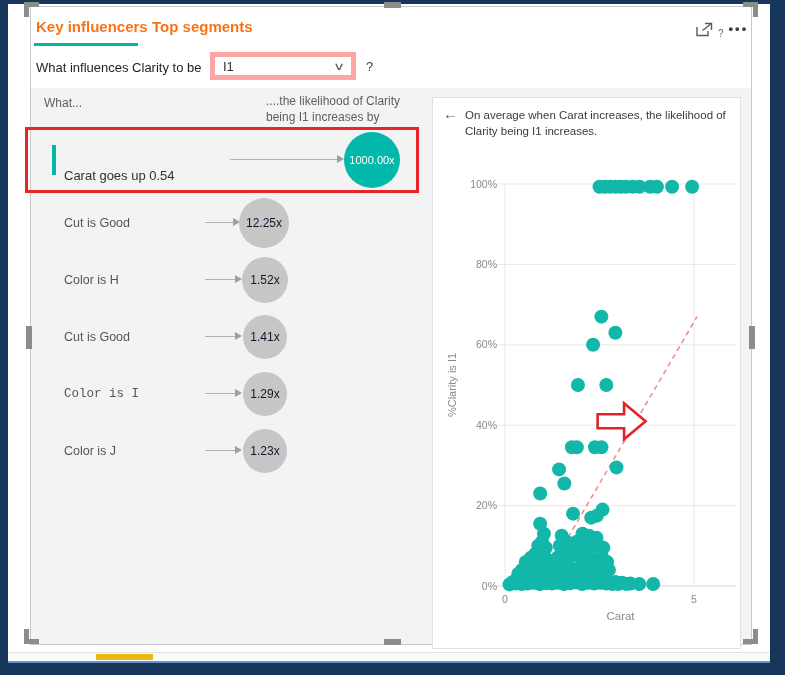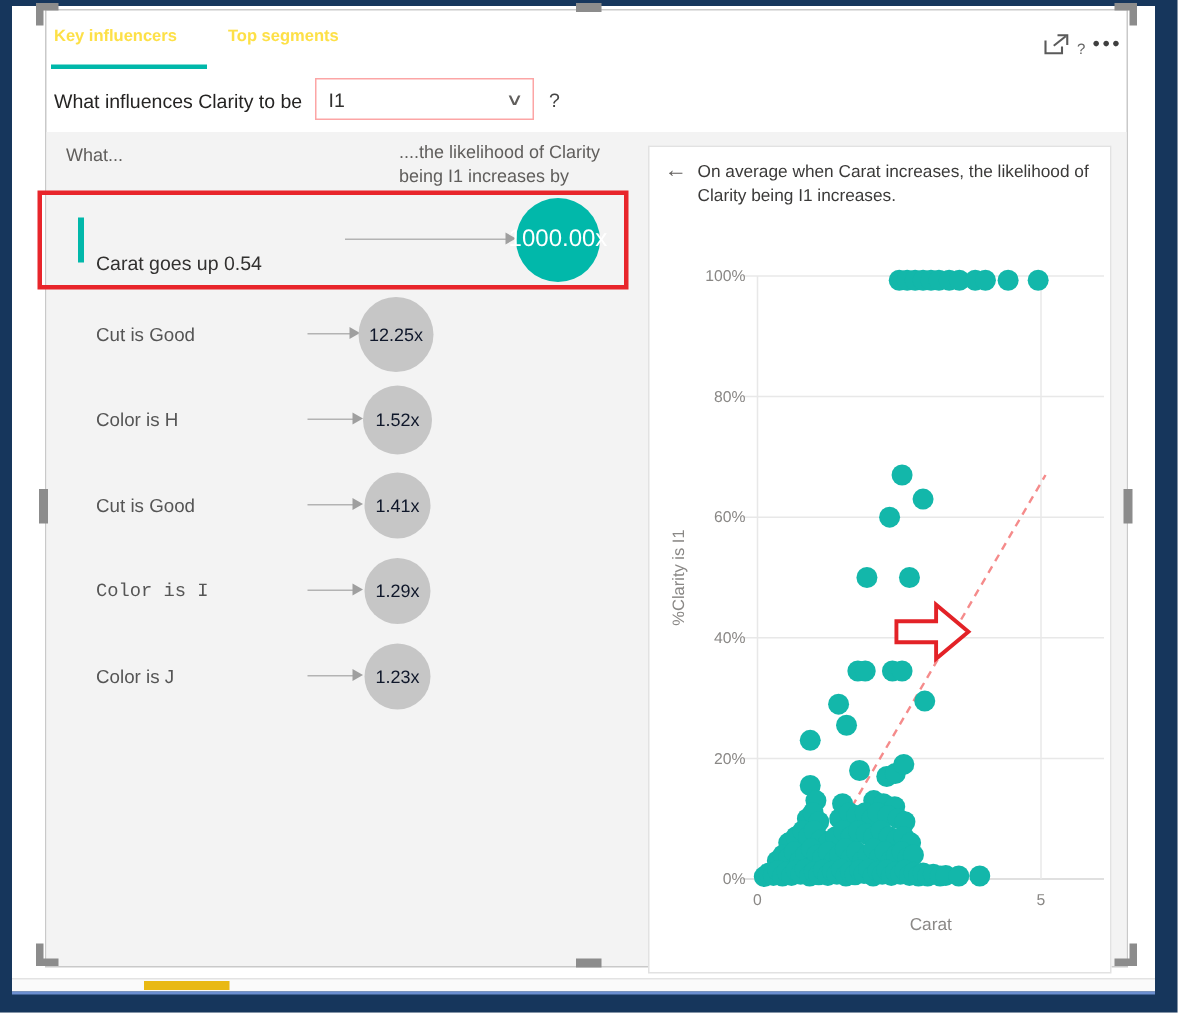--- a/index.html
+++ b/index.html
@@ -21,43 +21,43 @@
   
   .sel-rect { left: 30px; top: 6px; width: 722px; height: 639px; border: 1px solid #c9c9c9; background: #ffffff; }
   .handle { background: #8c8c8c; z-index: 60; }
   .h-corner { width: 15px; height: 15px; background: transparent; z-index: 60; }
   .h-tl { border-top: 5px solid #8c8c8c; border-left: 5px solid #8c8c8c; }
   .h-tr { border-top: 5px solid #8c8c8c; border-right: 5px solid #8c8c8c; }
   .h-bl { border-bottom: 5px solid #8c8c8c; border-left: 5px solid #8c8c8c; }
   .h-br { border-bottom: 5px solid #8c8c8c; border-right: 5px solid #8c8c8c; }
 
   
-  .tab { font-size: 11px; font-weight: 600; color: #fde047; cursor: pointer; }
+  .tab { font-size: 15px; font-weight: 600; color: #f97316; cursor: pointer; }
   .tab-underline { left: 34px; top: 43px; width: 104px; height: 3px; background: #00b8aa; }
   .q-label { left: 36px; top: 60px; font-size: 13px; color: #252423; }
-  .dropdown { left: 210px; top: 52px; width: 146px; height: 28px; border: 1px solid #fca5a5; background: #fff;
+  .dropdown { left: 210px; top: 52px; width: 146px; height: 28px; border: 5px solid #fca5a5; background: #fff;
               display: flex; align-items: center; justify-content: space-between; padding: 0 8px; font-size: 13px; color: #323130; }
   .chevron { color: #605e5c; font-size: 11px; transform: scaleX(1.5); }
   .q-help { left: 366px; top: 59px; font-size: 13px; color: #444; }
   .hdr-icons { left: 696px; top: 18px; width: 56px; height: 22px; display: flex; align-items: center; gap: 5px; }
   .more-dots { font-size: 13px; letter-spacing: 2px; color: #404040; font-weight: 700; line-height: 10px; }
   .mini-help { font-size: 10px; color: #666; }
 
   
   .list-bg { left: 31px; top: 88px; width: 720px; height: 556px; background: #f3f3f3; }
   .col-when { left: 44px; top: 96px; font-size: 12px; color: #605e5c; }
   .col-likelihood { left: 266px; top: 93px; width: 160px; font-size: 12px; color: #605e5c; line-height: 16px; }
 
   .row-label { font-size: 12.5px; color: #555; }
   .row1-label { font-size: 13px; font-weight: 400; color: #323130; margin-top: 16px; }
   .teal-bar { left: 52px; top: 145px; width: 4px; height: 30px; background: #01b8aa; }
   .arrow-line { height: 1px; background: #b3b3b3; }
   .arrow-head { width: 0; height: 0; border-left: 7px solid #9f9f9f; border-top: 4px solid transparent; border-bottom: 4px solid transparent; }
   .bubble { border-radius: 50%; display: flex; align-items: center; justify-content: center; }
-  .bubble-teal { background: #01b8aa; color: #ffffff; font-size: 16px; text-align: right; }
+  .bubble-teal { background: #01b8aa; color: #ffffff; font-size: 11px; text-align: right; }
   .bubble-gray { background: #c6c6c6; color: #0f172a; font-size: 12px; }
 
   .red-box { left: 25px; top: 127px; width: 394px; height: 66px; border: 3px solid #e8252b; z-index: 50; }
 
   
   .card { left: 432px; top: 97px; width: 309px; height: 552px; background: #ffffff; border: 1px solid #e2e2e2; z-index: 10; }
   .back-arrow { left: 10px; top: 7px; font-size: 15px; color: #605e5c; cursor: pointer; }
   .card-desc { left: 32px; top: 9px; width: 278px; font-size: 11.5px; color: #3b3a39; line-height: 16px; }
   #chart-svg { position: absolute; left: 0; top: 0; }
 </style>

